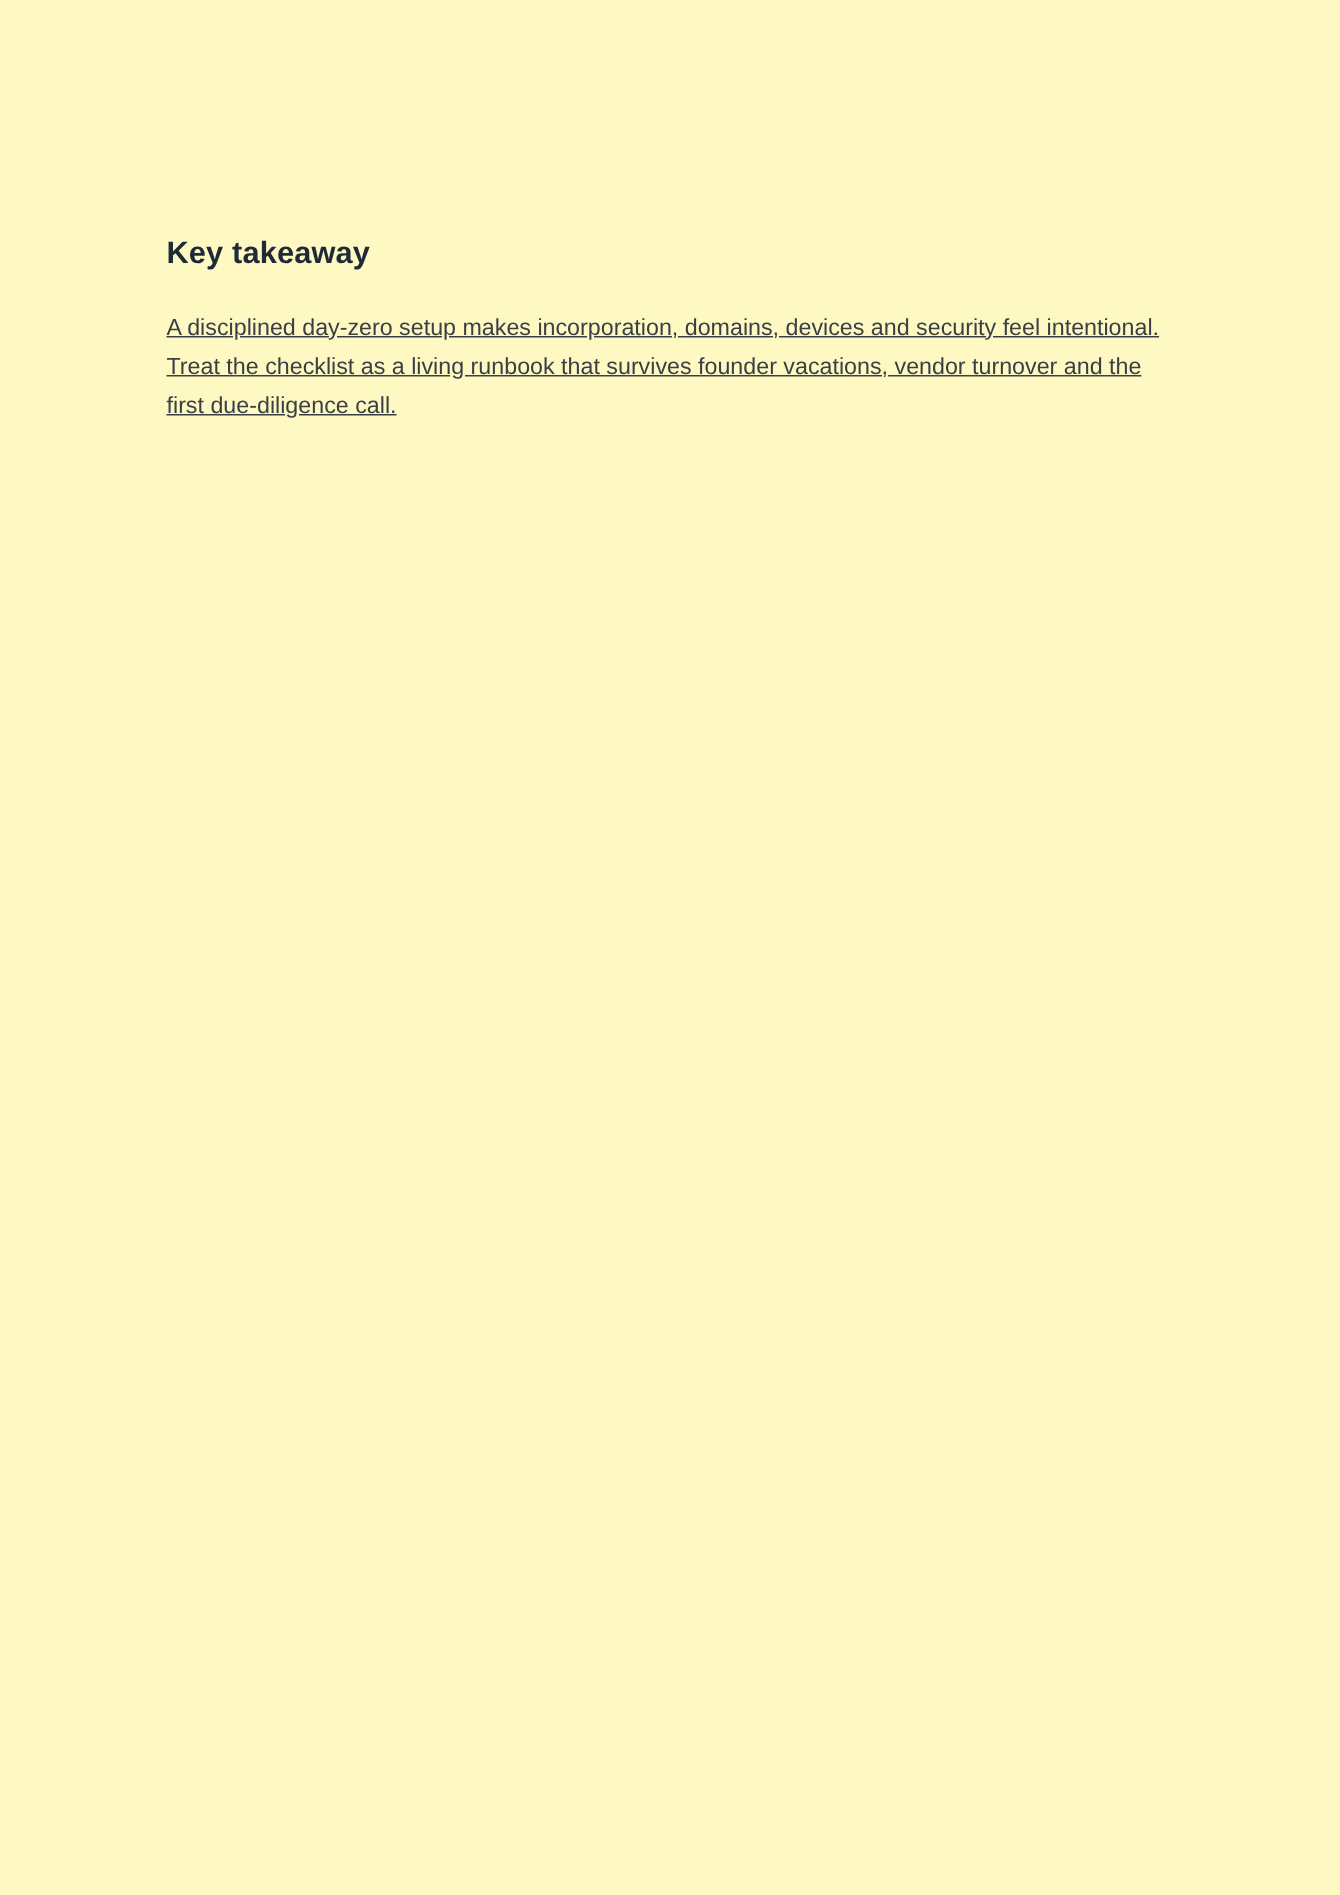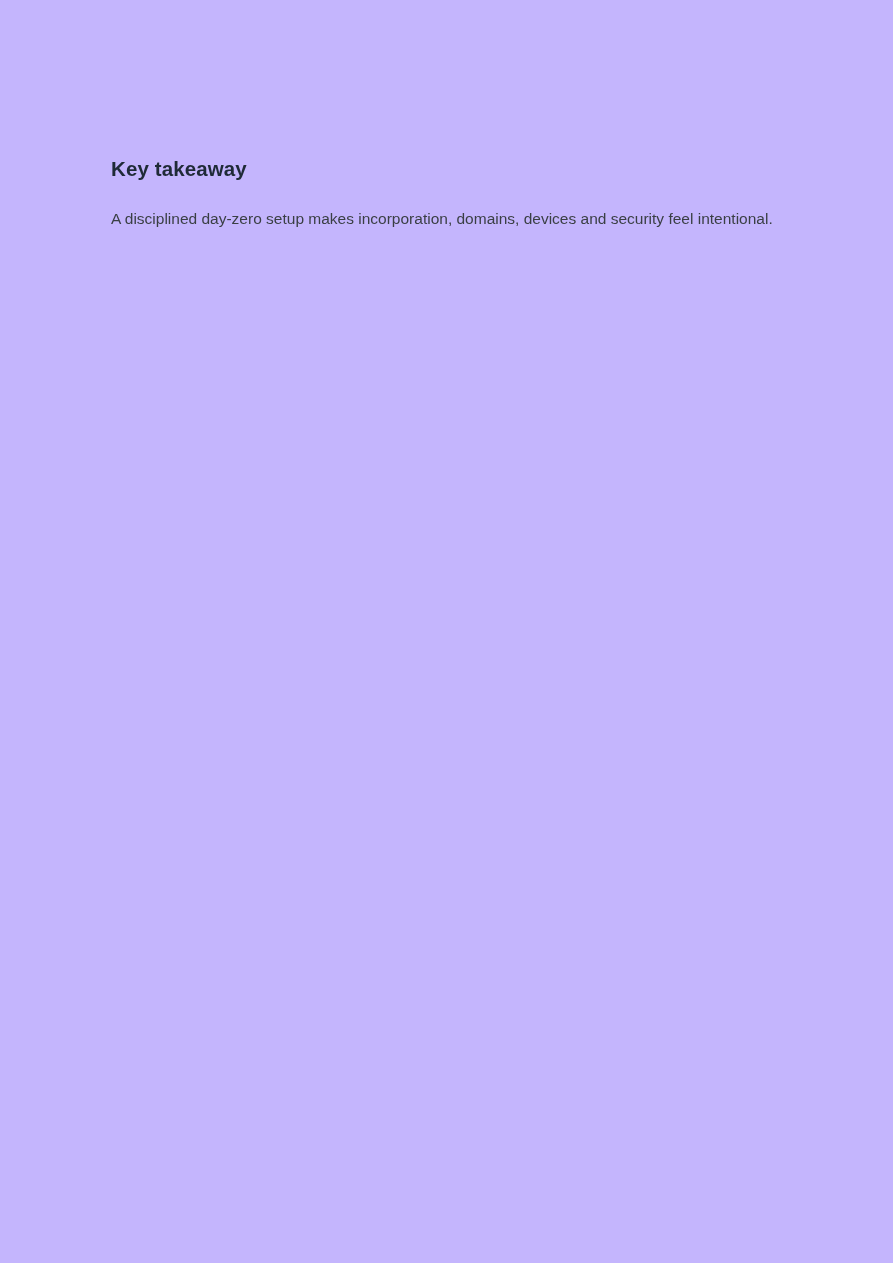--- a/index.html
+++ b/index.html
@@ -5,21 +5,21 @@
   html, body {
     margin: 0;
     padding: 0;
     background: #ffffff;
     font-family: "Liberation Sans", sans-serif;
   }
   .page {
     position: relative;
     width: 893px;
     height: 1263px;
-    background: #c4b5fd;
+    background: #fef9c3;
     overflow: hidden;
   }
   .content {
     position: absolute;
     left: 111px;
     top: 157px;
     width: 672px;
   }
   .heading {
     margin: 0;
@@ -31,25 +31,27 @@
   }
   .body-text {
     margin-top: 24px;
     font-size: 15.5px;
     line-height: 26px;
     color: #3a3f44;
   }
   .body-text p {
     margin: 0;
     padding: 0;
+    text-decoration: underline;
   }
 </style>
 </head>
 <body>
 
 <div class="page">
   <div class="content">
     <h2 class="heading">Key takeaway</h2>
     <div class="body-text">
       <p>A disciplined day-zero setup makes incorporation, domains, devices and security feel intentional.</p>
+      <p>Treat the checklist as a living runbook that survives founder vacations, vendor turnover and the first due-diligence call.</p>
     </div>
   </div>
 </div>
 
 </body></html>

